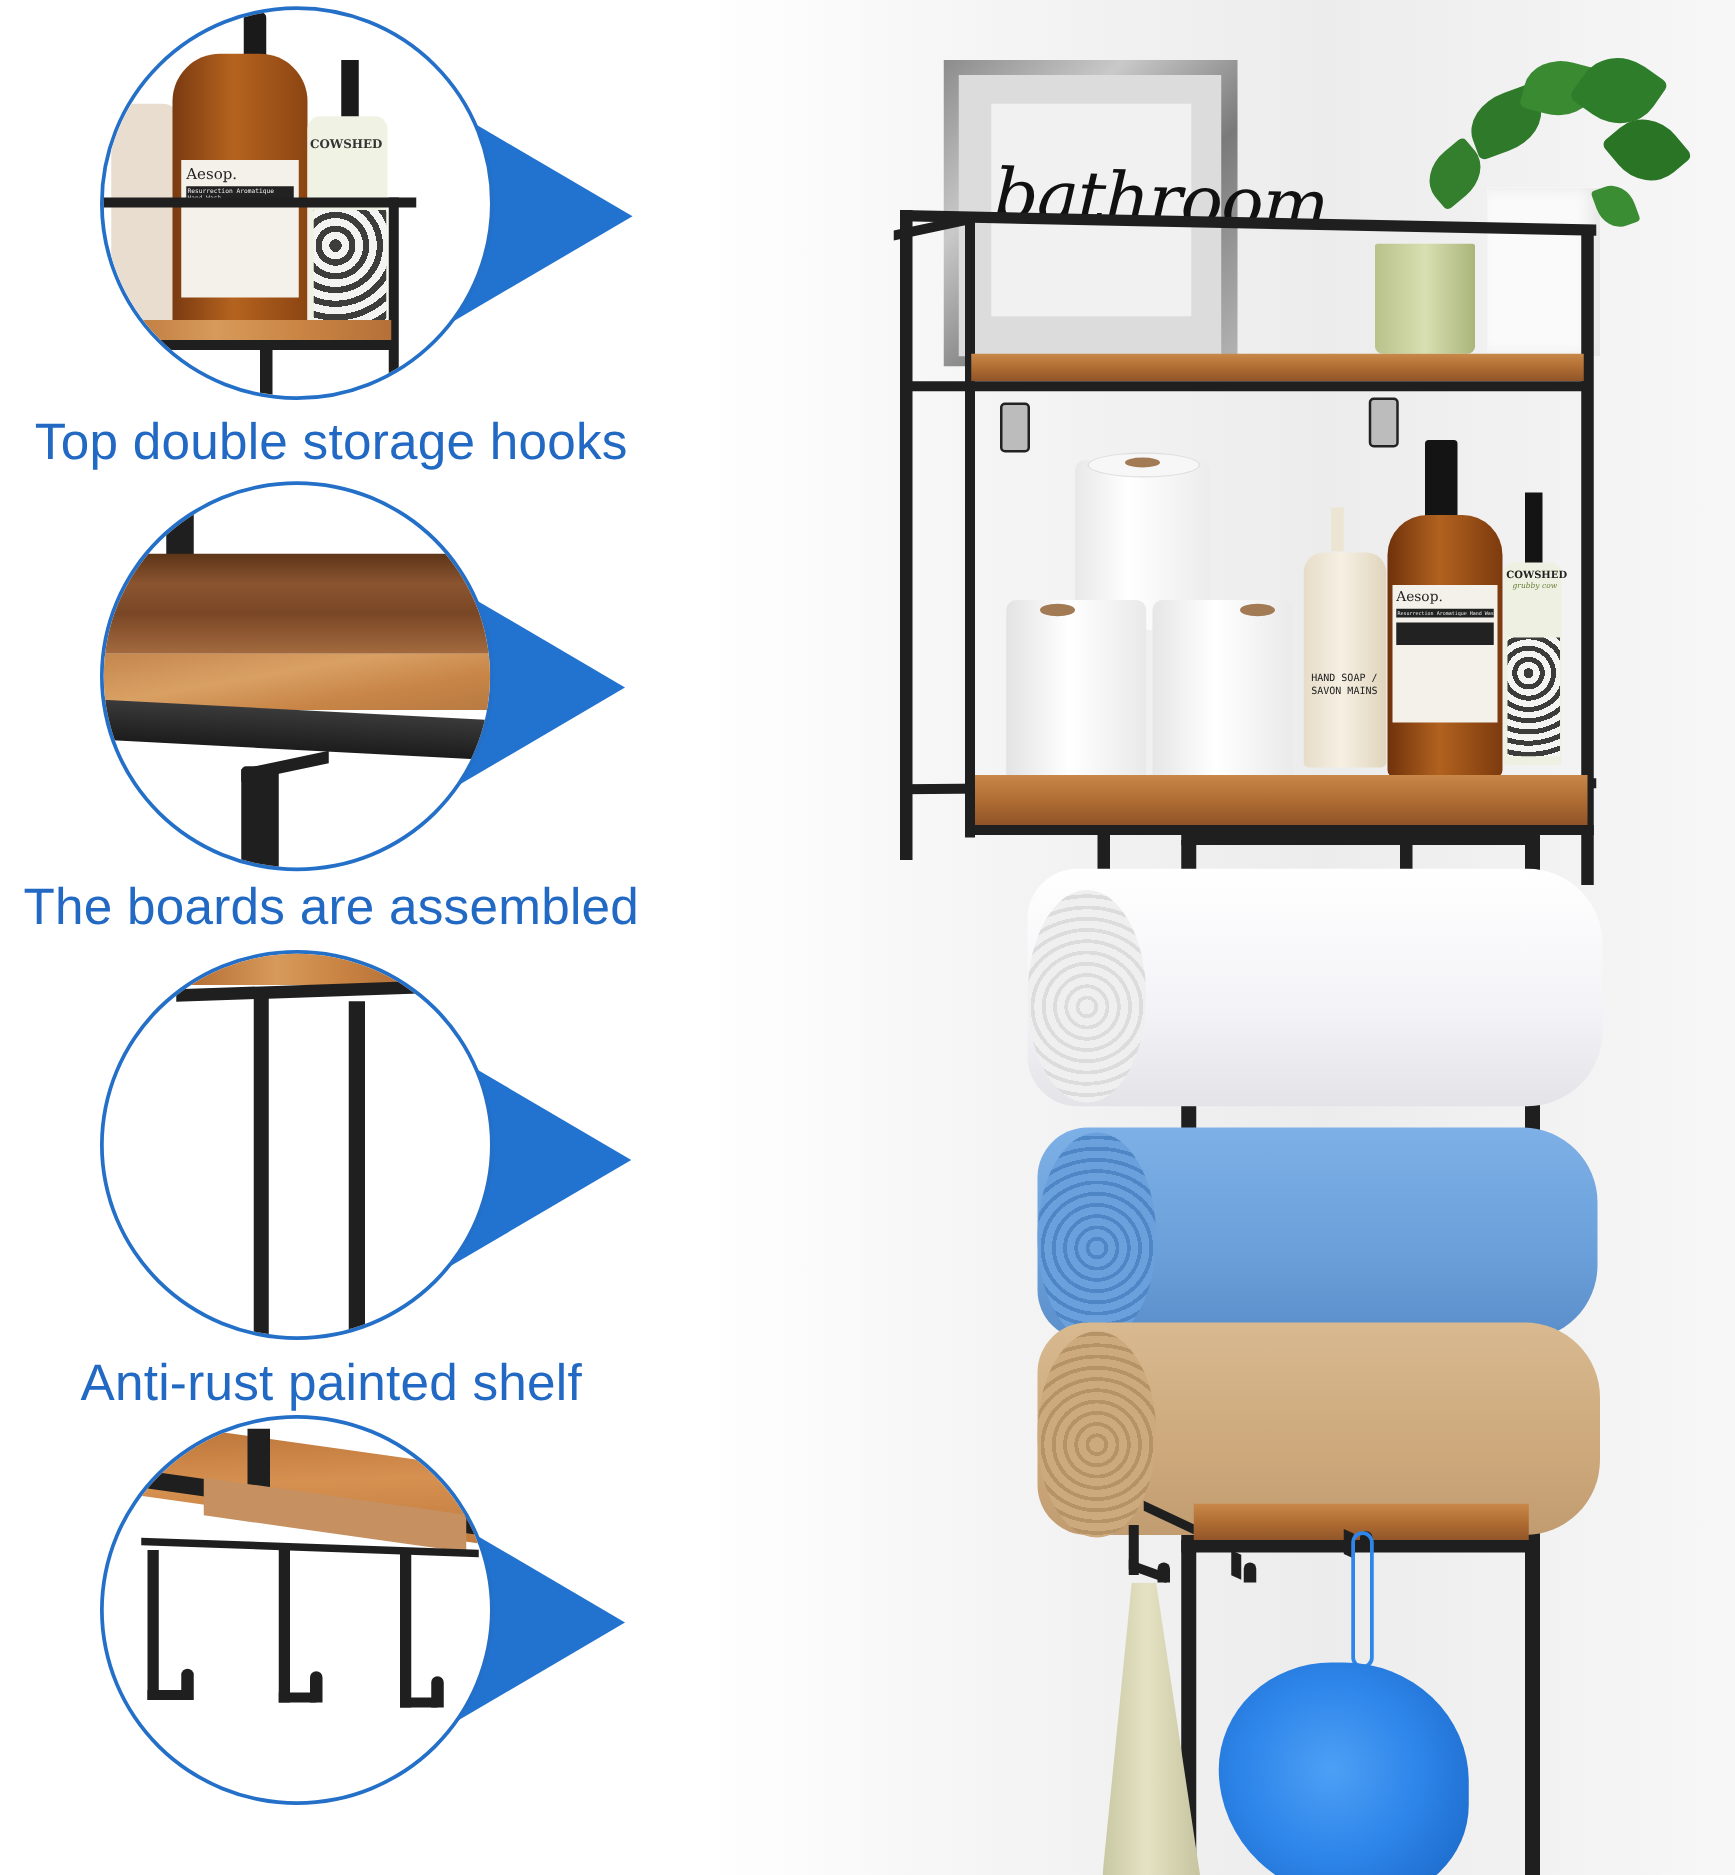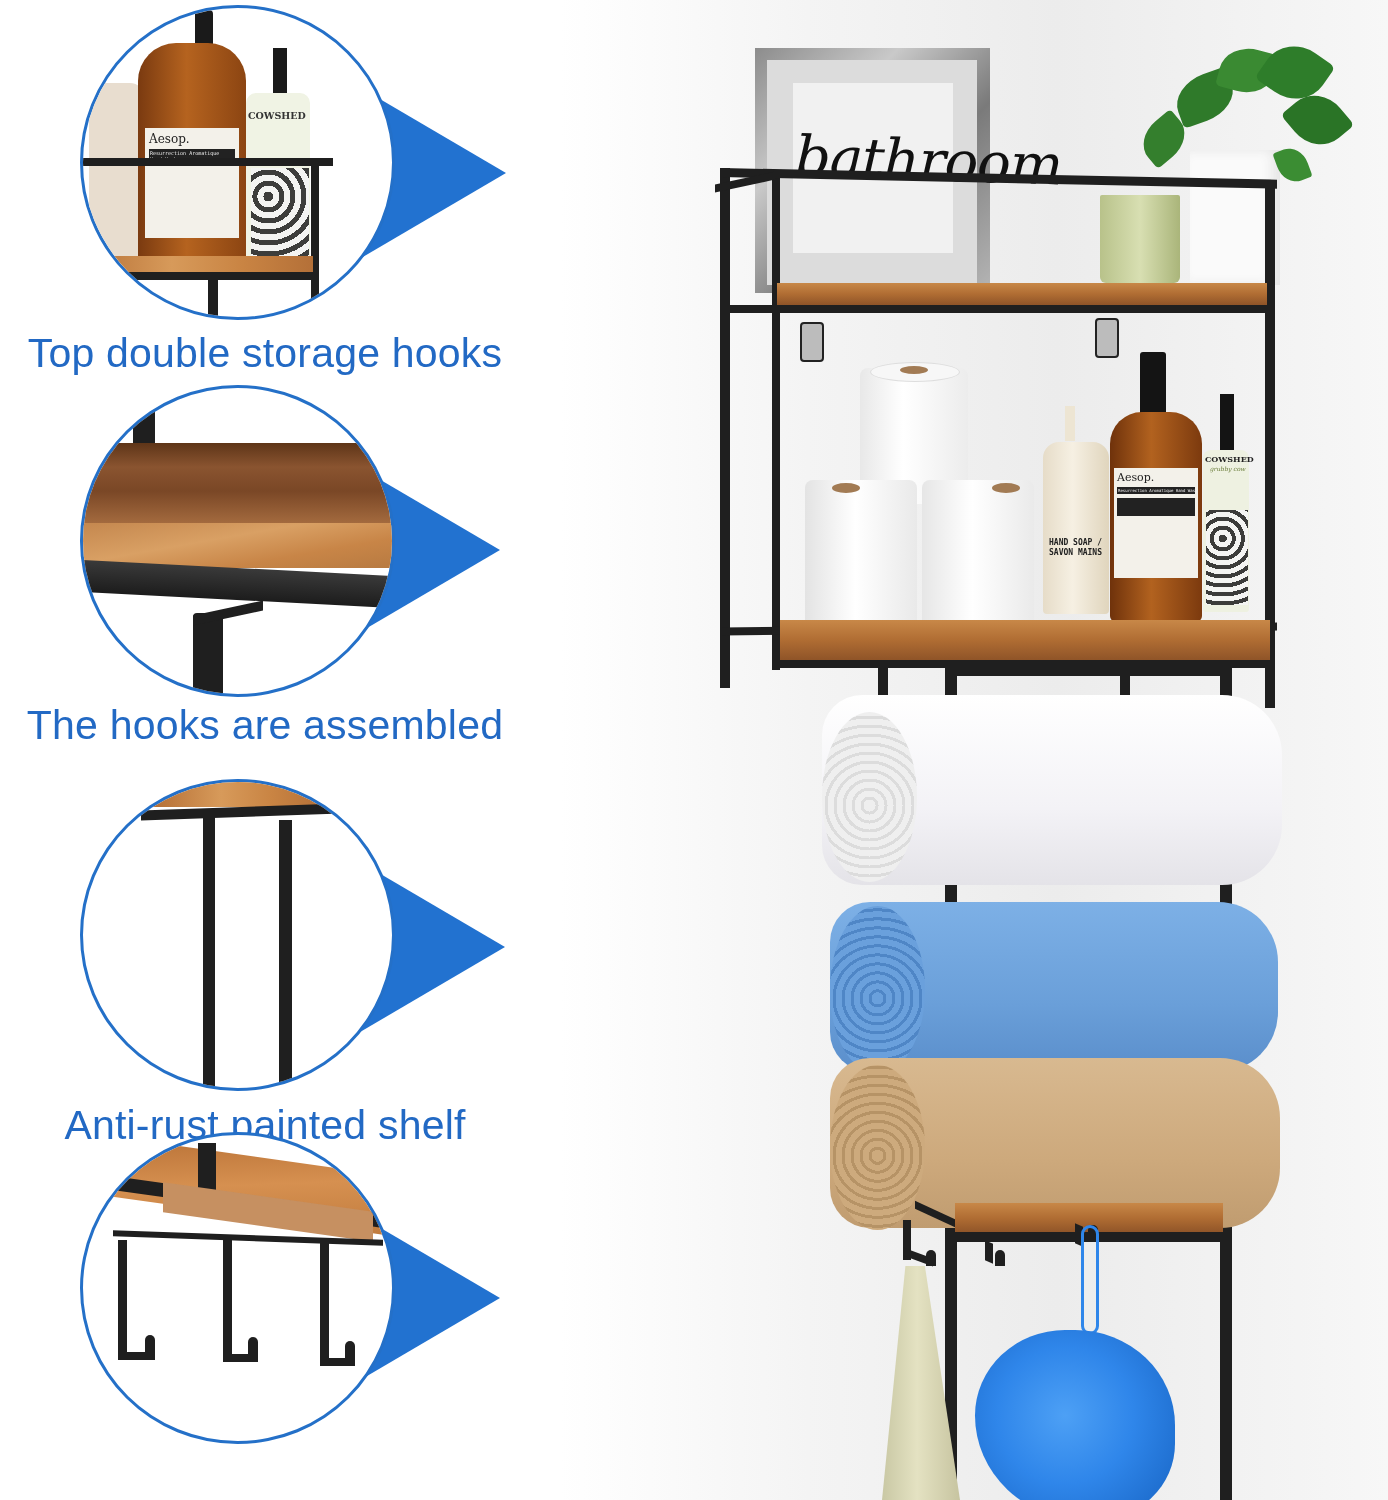--- a/index.html
+++ b/index.html
@@ -53,24 +53,24 @@
 <div class="callout" style="top:380px;">
   <div class="arrow" style="left:350px;top:82px;"></div>
   <div class="circle" style="left:80px;top:5px;width:315px;height:312px;">
     <div class="bar" style="left:50px;top:20px;width:22px;height:50px;transform:skewY(-25deg);"></div>
     <div class="abs" style="left:-5px;top:55px;width:320px;height:80px;background:linear-gradient(180deg,#5e3518 0%,#8a5430 30%,#7a4726 60%,#a36a3e 100%);"></div>
     <div class="abs" style="left:-5px;top:135px;width:320px;height:45px;background:linear-gradient(170deg,#c4874e 0%,#d9a064 40%,#c88547 70%,#b77a41 100%);"></div>
     <div class="abs" style="left:-5px;top:180px;width:320px;height:32px;background:linear-gradient(180deg,#3a3a3a,#1c1c1c);transform:skewY(3deg);"></div>
     <div class="bar" style="left:110px;top:225px;width:30px;height:100px;border-radius:4px 4px 0 0;"></div>
     <div class="bar" style="left:110px;top:220px;width:70px;height:10px;transform:skewY(-12deg);"></div>
   </div>
-  <div class="caption" style="top:322px;">The hooks are assembled</div>
-</div>
-
-<div class="callout" style="top:774px;">
+  <div class="caption" style="top:322px;">The boards are assembled</div>
+</div>
+
+<div class="callout" style="top:755px;">
   <div class="arrow" style="left:355px;top:85px;"></div>
   <div class="circle" style="left:80px;top:5px;width:315px;height:312px;">
     <div class="abs woodlight" style="left:70px;top:-5px;width:170px;height:30px;"></div>
     <div class="bar" style="left:58px;top:25px;width:200px;height:10px;transform:skewY(-2deg);"></div>
     <div class="bar" style="left:120px;top:35px;width:12px;height:270px;"></div>
     <div class="bar" style="left:196px;top:38px;width:13px;height:265px;"></div>
   </div>
   <div class="caption" style="top:328px;">Anti-rust painted shelf</div>
 </div>
 
@@ -140,21 +140,21 @@
     <div class="abs" style="left:170px;top:322px;width:88px;height:18px;background:#f7f7f7;border-radius:50%;border:1px solid #ddd;"></div>
     <div class="abs" style="left:200px;top:326px;width:28px;height:8px;background:#a27b54;border-radius:50%;"></div>
     <div class="abs" style="left:105px;top:440px;width:112px;height:150px;background:linear-gradient(90deg,#e3e3e3,#ffffff 45%,#e9e9e9);border-radius:8px;"></div>
     <div class="abs" style="left:222px;top:440px;width:112px;height:150px;background:linear-gradient(90deg,#e6e6e6,#ffffff 45%,#eaeaea);border-radius:8px;"></div>
     <div class="abs" style="left:132px;top:443px;width:28px;height:10px;background:#a27b54;border-radius:50%;"></div>
     <div class="abs" style="left:292px;top:443px;width:28px;height:10px;background:#a27b54;border-radius:50%;"></div>
   </div>
 
   <div class="bottle" style="left:365px;top:366px;width:10px;height:35px;background:#ede5d3;"></div>
   <div class="bottle" style="left:343px;top:402px;width:66px;height:172px;background:linear-gradient(90deg,#e6dcc8,#f6f0e3 45%,#e0d5bd);border-radius:16px 16px 4px 4px;"></div>
-  <div class="abs" style="left:349px;top:498px;font-family:'DejaVu Sans Mono',monospace;font-size:8px;font-weight:bold;color:#222;line-height:10px;">
+  <div class="abs" style="left:349px;top:498px;font-family:'DejaVu Sans Mono',monospace;font-size:8px;font-weight:normal;color:#222;line-height:10px;">
     <div>HAND SOAP /</div>
     <div>SAVON MAINS</div>
   </div>
 
   <div class="bottle" style="left:440px;top:312px;width:26px;height:65px;background:#141414;border-radius:3px;"></div>
   <div class="bottle" style="left:410px;top:372px;width:92px;height:210px;background:linear-gradient(90deg,#6f320b,#b2621f 45%,#7c3a0e);border-radius:32px 32px 6px 6px;"></div>
   <div class="label" style="left:414px;top:428px;width:84px;height:110px;padding:3px;box-sizing:border-box;">
     <div style="font-family:'DejaVu Serif',serif;font-size:11px;">Aesop.</div>
     <div style="background:#222;color:#eee;font-size:4px;margin-top:3px;padding:1px;white-space:nowrap;">Resurrection Aromatique Hand Wash</div>
     <div style="background:#222;height:18px;margin-top:4px;"></div>

